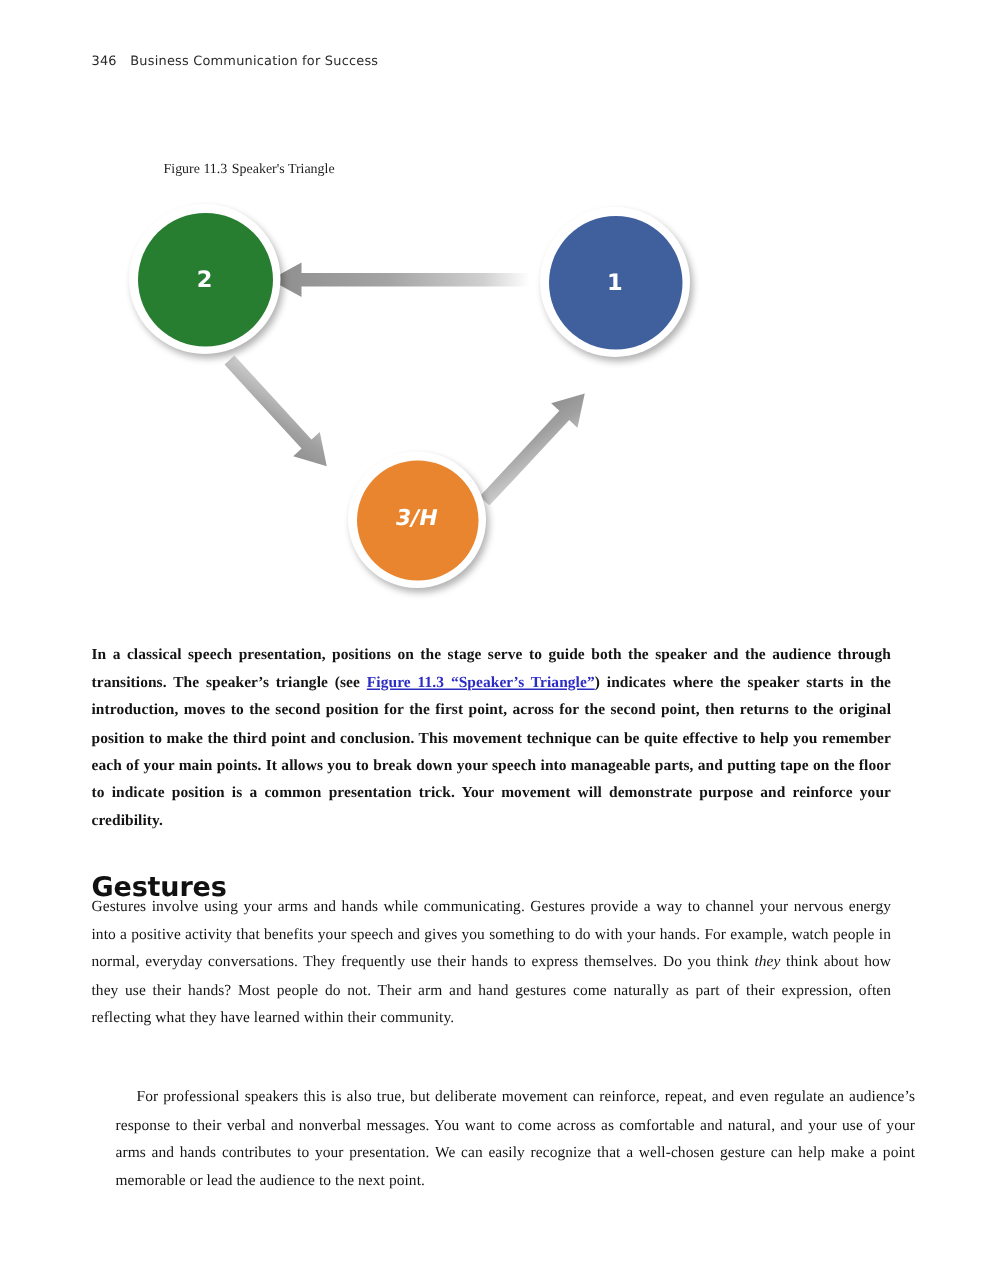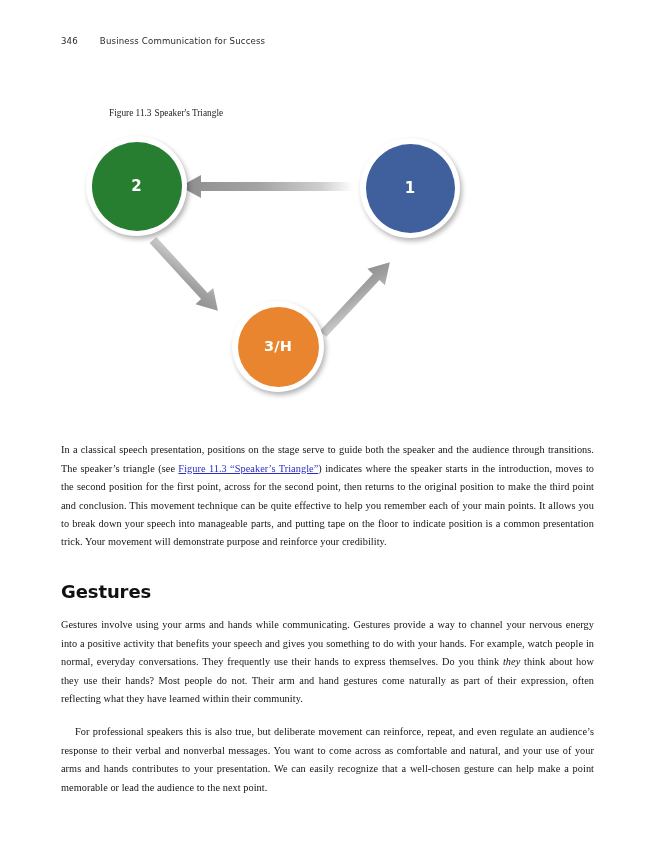--- a/index.html
+++ b/index.html
@@ -27,21 +27,21 @@
   .running-head {
     position: absolute;
     left: 61px;
     top: 36px;
     font-family: "DejaVu Sans", sans-serif;
     font-size: 8.6px;
     letter-spacing: 0.15px;
     color: #2a2a2a;
     white-space: nowrap;
   }
-  .running-head .folio { margin-right: 22px; }
+  .running-head .folio { margin-right: 9px; }
 
   
   .h1 {
     position: absolute;
     left: 61px;
     font-family: "DejaVu Sans", sans-serif;
     font-weight: bold;
     font-size: 16.5px;
     letter-spacing: -0.1px;
     color: #111111;
@@ -96,21 +96,21 @@
     font-size: 15px;
     letter-spacing: 0.2px;
     line-height: 1;
     user-select: none;
   }
 
   #node-1 { left: 299px; top:  10px; width: 100px; height: 100px; }
   #node-2 { left:  25px; top:   8px; width: 101px; height: 100px; }
   #node-3 { left: 171px; top: 173px; width:  92px; height:  91px; }
 
-  #node-3 .lbl { font-size: 14.5px; }
+  #node-3 .lbl { font-size: 14.5px; font-style: italic; }
 
   .arrows {
     position: absolute;
     left: 0; top: 0;
     width: 470px;
     height: 275px;
     z-index: 1;
   }
 
   
@@ -118,23 +118,23 @@
     position: absolute;
     left: 61px;
     width: 533px;
     font-family: "Liberation Serif", serif;
     font-size: 10.3px;
     line-height: 18.4px;
     text-align: justify;
     color: #141414;
     letter-spacing: 0.05px;
   }
-  #para-stage   { top: 431px; }
-  #para-gest-1  { top: 606px; }
-  #para-gest-2  { top: 713px; text-indent: 14px; }
+  #para-stage   { top: 418px; font-weight: bold; }
+  #para-gest-1  { top: 586px; }
+  #para-gest-2  { top: 713px; text-indent: 14px; margin-left: 16px; }
 
   .para .lnk {
     color: #2c2cc4;
     text-decoration: underline;
   }
   .para .ital { font-style: italic; }
 </style>
 </head>
 <body>
 

